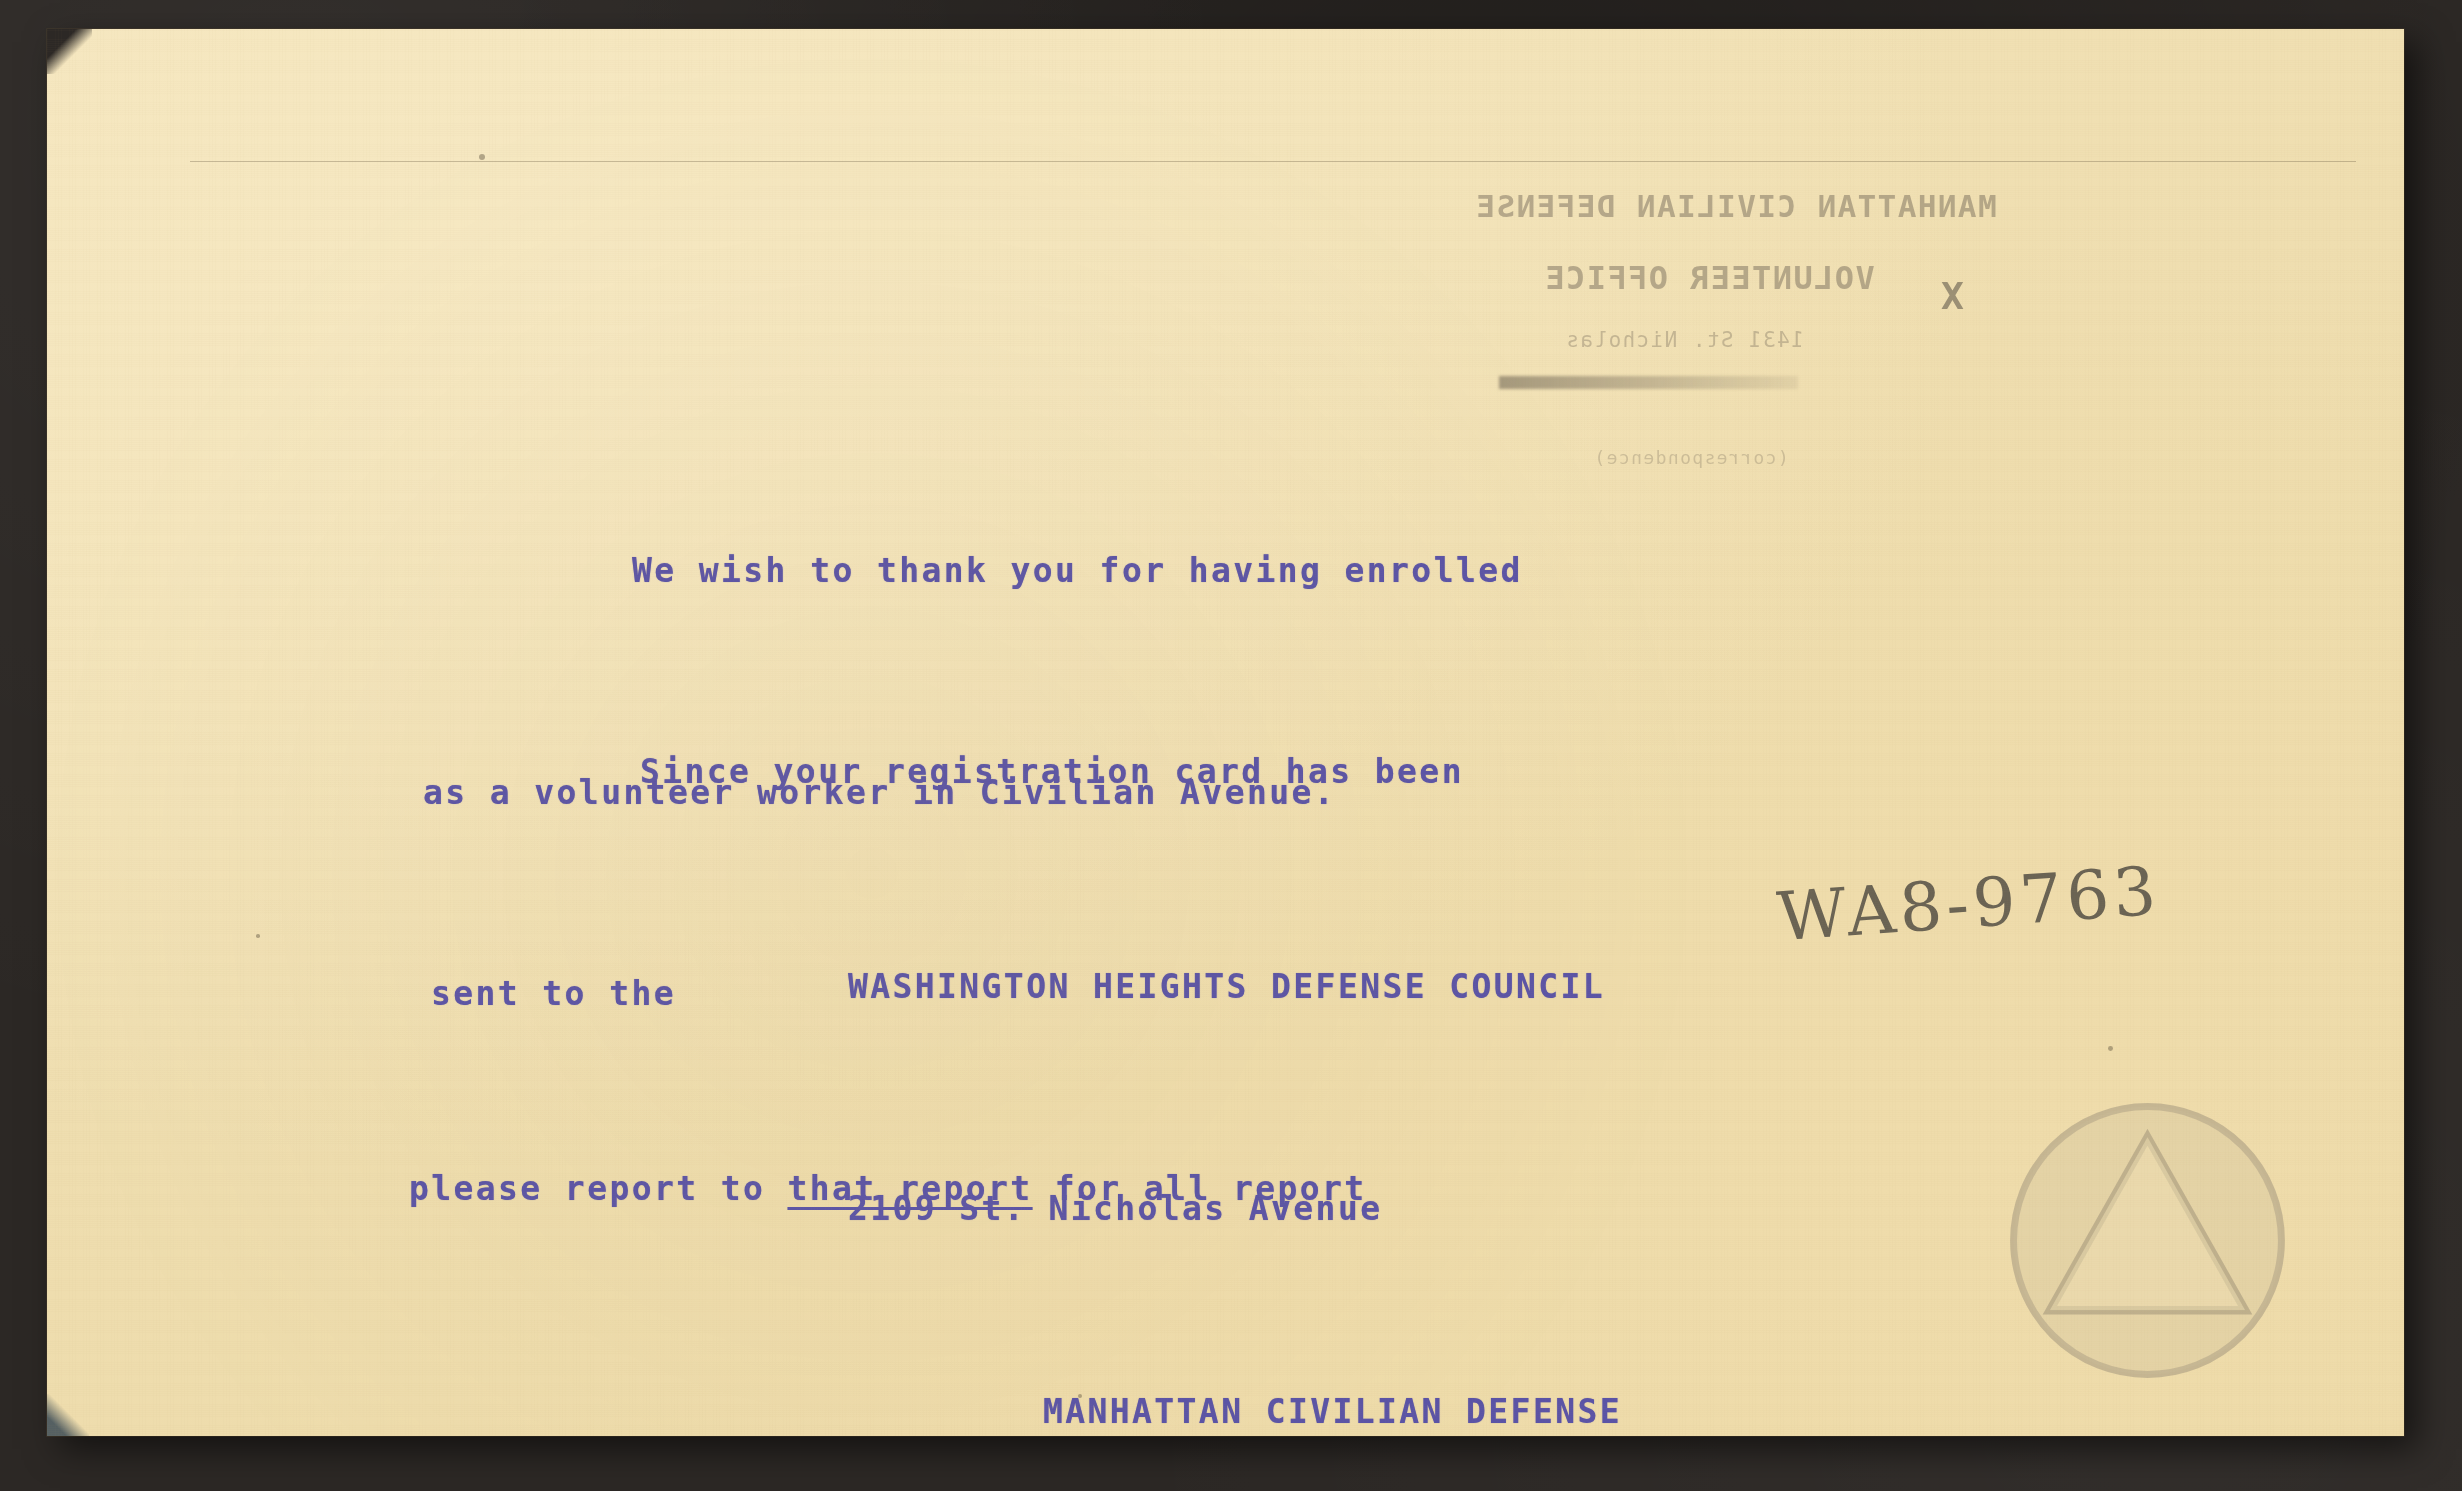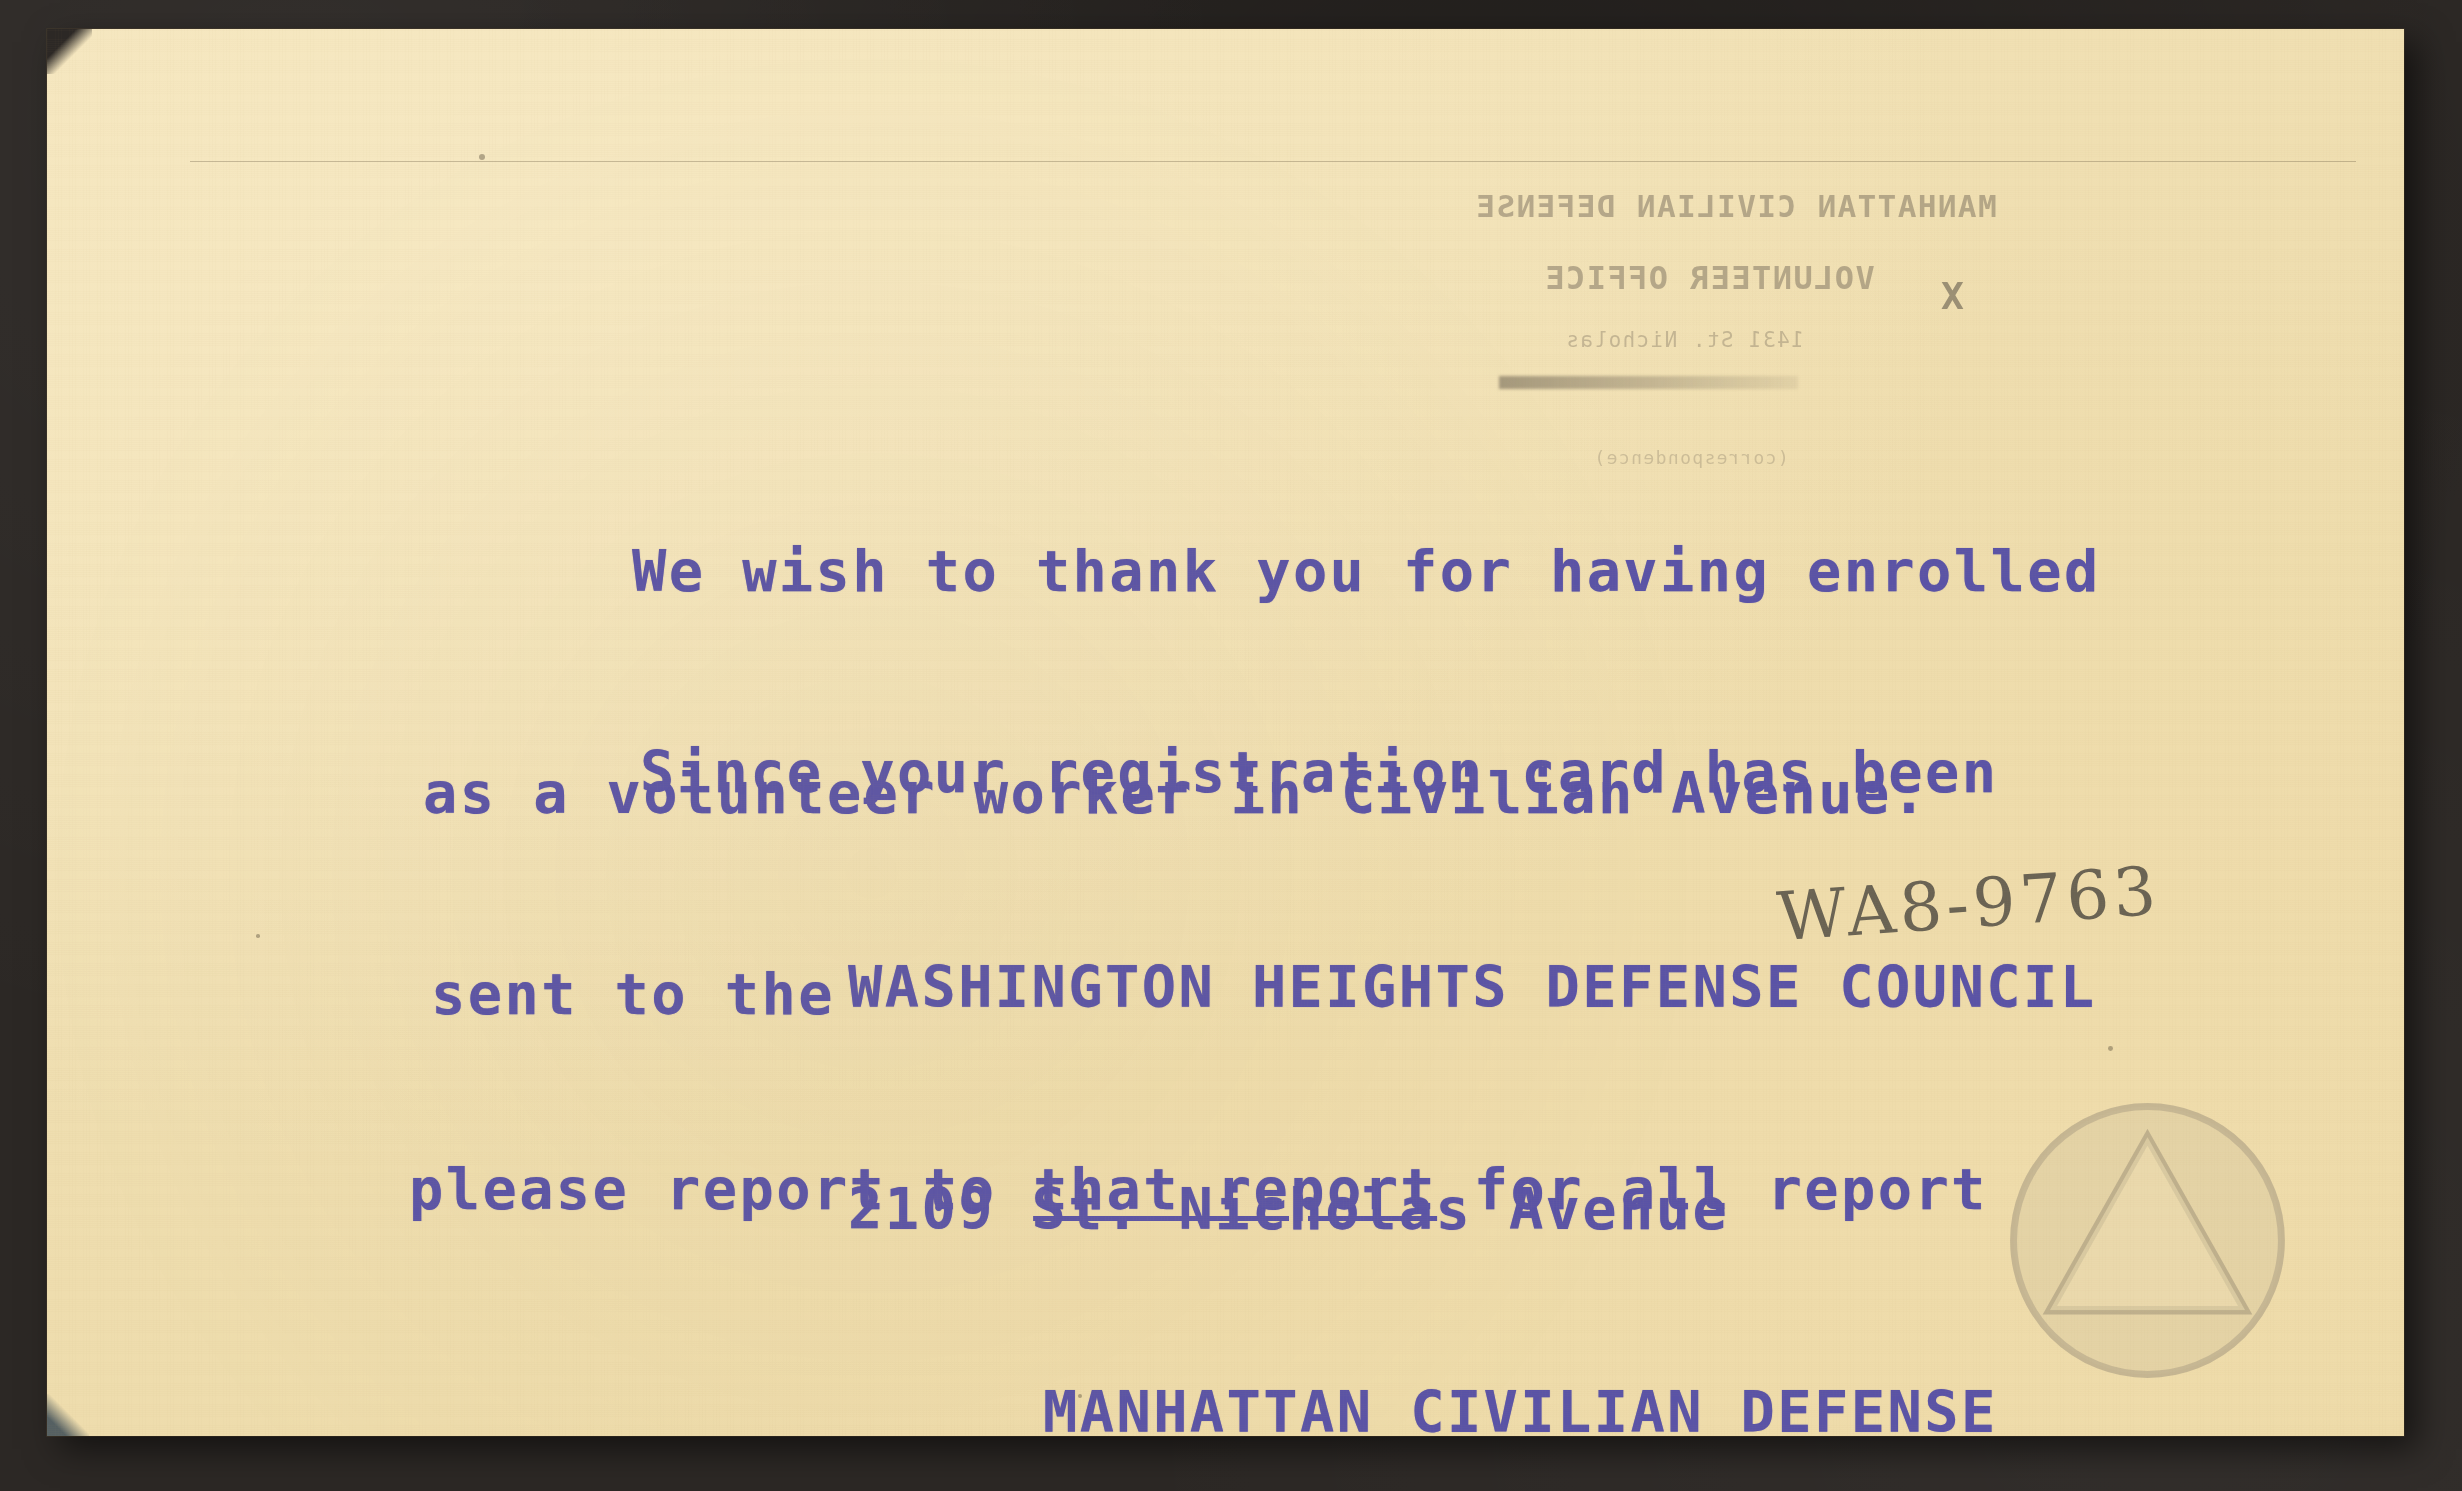--- a/index.html
+++ b/index.html
@@ -122,21 +122,21 @@
     filter: blur(1.4px);
     pointer-events: none;
   }
 
   
   .typed {
     position: absolute;
     color: #5a53a6;
     font-family: "DejaVu Sans Mono", monospace;
     font-weight: 700;
-    font-size: 57px;
+    font-size: 33px;
     letter-spacing: 2.4px;
     line-height: 74px;
     white-space: pre;
     text-shadow: 0 0 1px rgba(90,83,166,0.55);
   }
 
   #para-thanks { left: 376px; top: 357px; }
   #para-since  { left: 376px; top: 558px; margin-left: 8px; }
   #addr-block  { left: 801px; top: 773px; }
   #para-report { left: 362px; top: 975px; }

